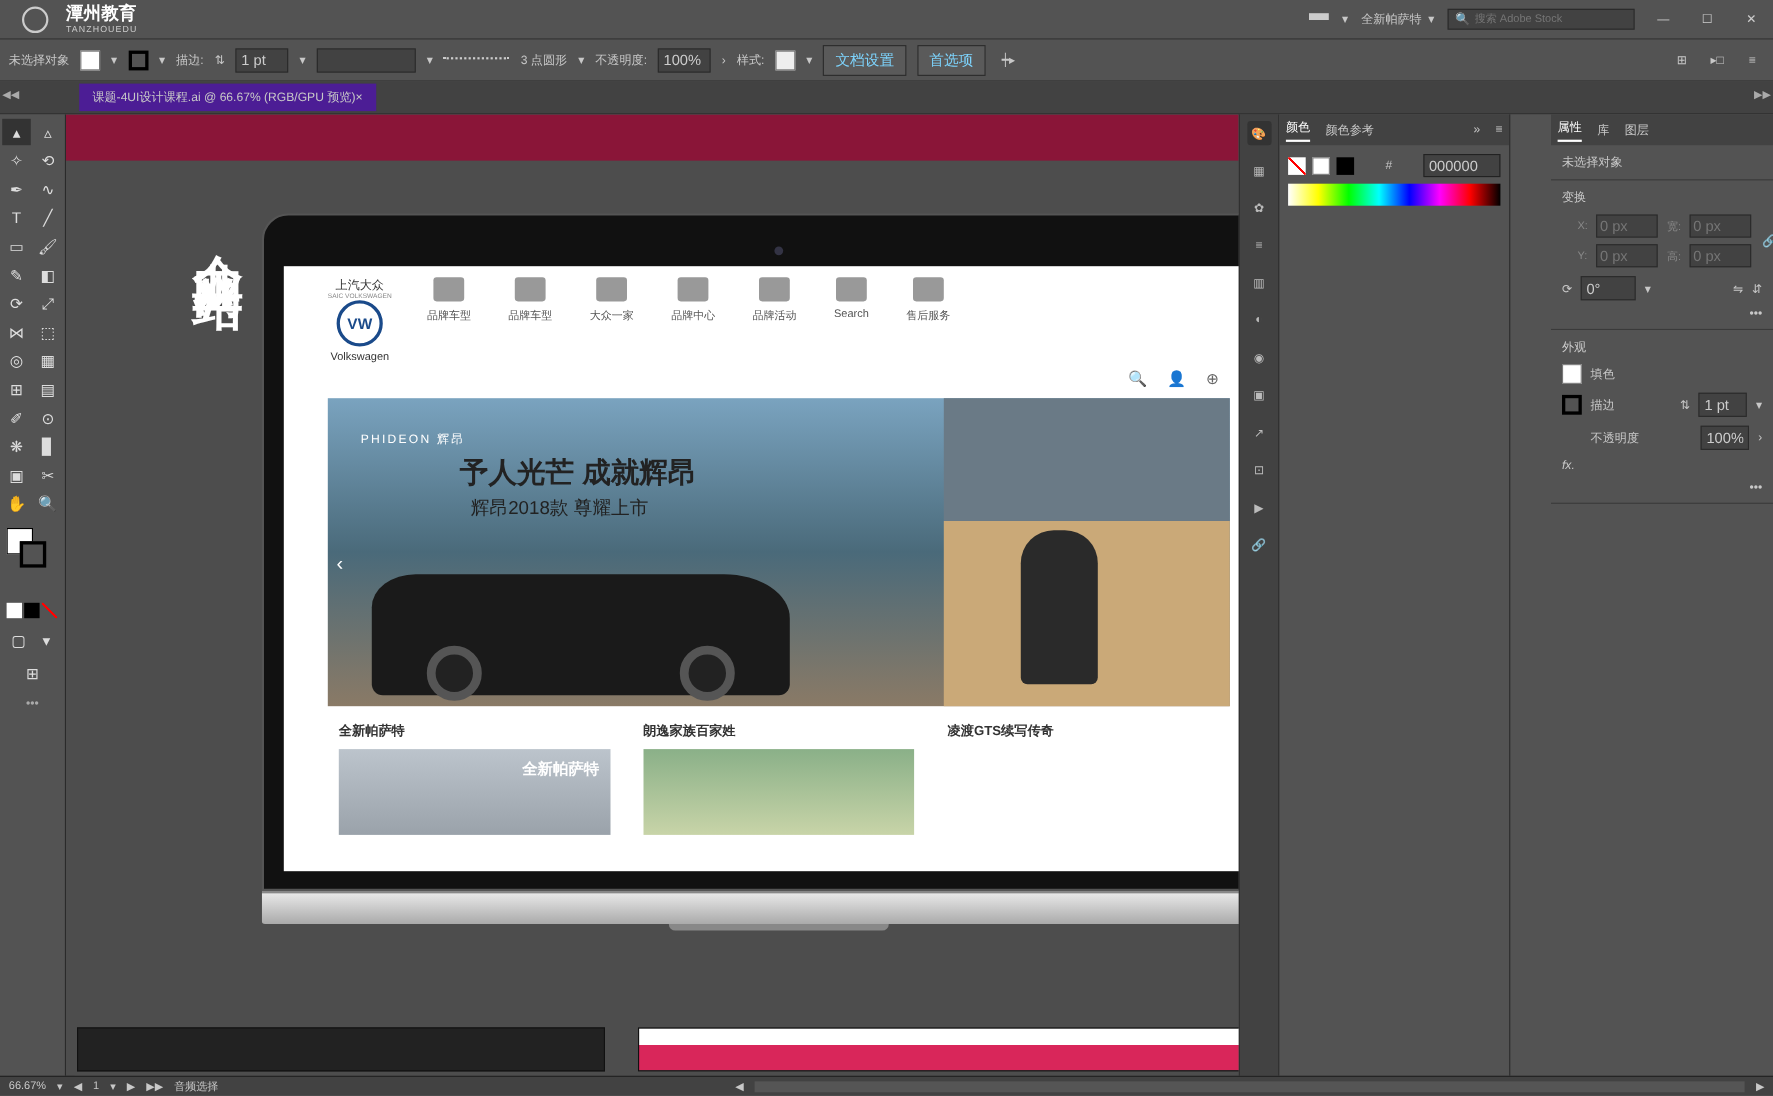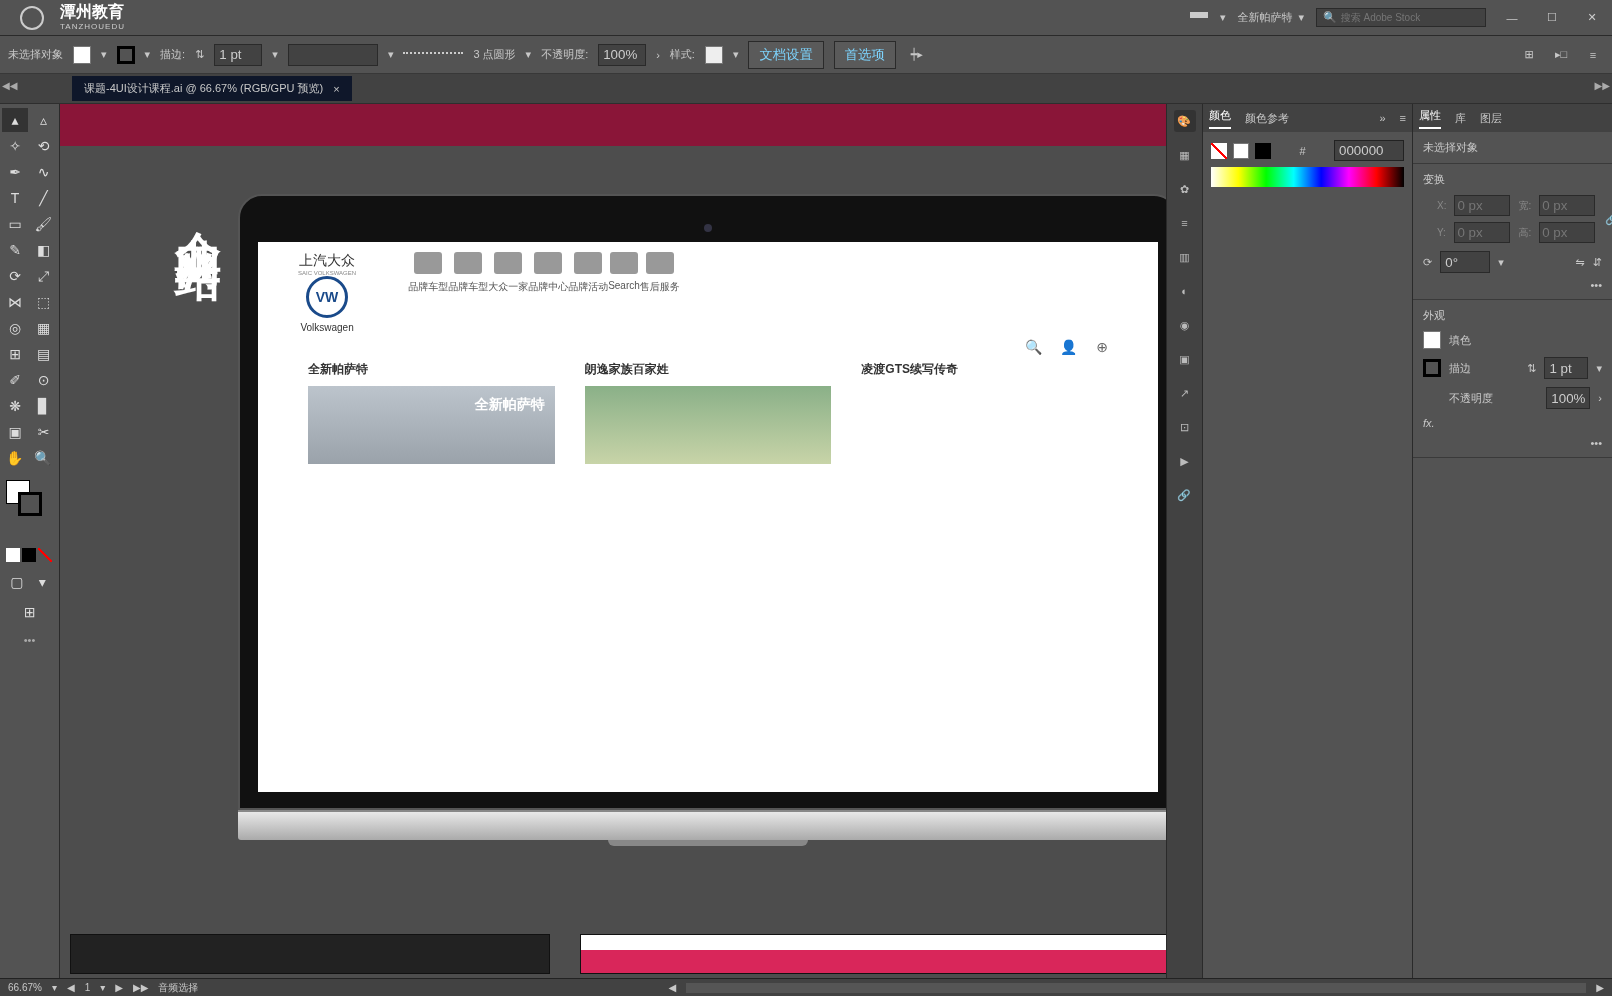--- a/index.html
+++ b/index.html
@@ -20,21 +20,21 @@
 
 .optbar { height:38px; background:#535353; display:flex; align-items:center; padding:0 8px; gap:10px; border-bottom:1px solid #383838; font-size:11px; }
 .swatch-sm { width:18px; height:18px; border:1px solid #777; display:inline-block; }
 .num-input { background:#424242; border:1px solid #2a2a2a; color:#ccc; width:48px; height:22px; padding:0 4px; }
 .wide-input { width:90px; }
 .btn-gray { background:#5a5a5a; border:1px solid #2a2a2a; padding:4px 10px; color:#7dd3fc; }
 .opt-right { margin-left:auto; display:flex; gap:10px; }
 .icon-box { width:22px; height:22px; display:flex; align-items:center; justify-content:center; }
 
 .tabbar { height:30px; background:#424242; display:flex; align-items:center; padding-left:72px; border-bottom:1px solid #2e2e2e; }
-.doc-tab { background:#0f172a; padding:5px 12px; display:flex; align-items:center; gap:10px; font-size:11px; }
+.doc-tab { background:#4c1d95; padding:5px 12px; display:flex; align-items:center; gap:0; font-size:11px; }
 .tab-close { cursor:pointer; }
 
 .workarea { position:absolute; top:104px; left:0; right:0; bottom:18px; display:flex; }
 
 .toolbar { width:60px; background:#535353; border-right:1px solid #2a2a2a; padding:4px 2px; }
 .tool-grid { display:grid; grid-template-columns:1fr 1fr; gap:2px; }
 .tool { width:26px; height:24px; display:flex; align-items:center; justify-content:center; color:#ddd; font-size:14px; }
 .tool.active { background:#333; }
 .fill-stroke { position:relative; height:44px; margin-top:8px; }
 .fs-fill { position:absolute; left:4px; top:2px; width:24px; height:24px; background:#fff; border:1px solid #000; }
@@ -48,21 +48,21 @@
 .artboard-strip { position:absolute; left:0; top:0; right:0; height:42px; background:#8a1538; }
 .title-vert { position:absolute; left:108px; top:90px; color:#fff; font-size:46px; font-weight:bold; writing-mode:vertical-rl; letter-spacing:8px; }
 
 .laptop { position:absolute; left:178px; top:90px; width:940px; }
 .screen { background:#111; border-radius:24px 24px 0 0; padding:28px 18px 16px; border:2px solid #555;}
 .cam { width:8px; height:8px; background:#334; border-radius:50%; margin:0 auto 10px; }
 .site { background:#fff; color:#333; height:550px; overflow:hidden; }
 .site-head { display:flex; align-items:flex-start; padding:10px 40px 6px; gap:32px; }
 .vw-logo { text-align:center; font-size:10px; color:#333; }
 .vw-circ { width:42px; height:42px; border:3px solid #1a4a8a; border-radius:50%; margin:0 auto 4px; display:flex; align-items:center; justify-content:center; color:#1a4a8a; font-weight:bold; font-size:14px;}
-.nav-items { display:flex; margin-left:20px; }
+.nav-items { display:flex; gap:34px; }
 .nav-it { text-align:center; font-size:10px; color:#555; }
 .nav-ic { width:28px; height:22px; margin:0 auto 6px; background:#999; border-radius:3px; }
 .util-row { display:flex; justify-content:flex-end; gap:18px; padding:0 50px 6px; font-size:14px; color:#666;}
 .hero { margin:4px 40px 14px; height:280px; background:linear-gradient(180deg,#7aa3bf 0%,#4a6a7a 50%,#8a7a66 100%); position:relative; color:#222; }
 .hero-brand { position:absolute; left:30px; top:30px; color:#fff; font-size:11px; letter-spacing:2px; }
 .hero h2 { position:absolute; left:120px; top:50px; font-size:26px; }
 .hero h3 { position:absolute; left:130px; top:88px; font-size:17px; font-weight:normal;}
 .arrow { position:absolute; top:50%; color:#fff; font-size:18px; }
 .arrow.l { left:8px; } .arrow.r { right:8px; }
 .car { position:absolute; left:40px; bottom:10px; width:380px; height:110px; background:#1a1a1a; border-radius:40px 60px 10px 10px / 30px 40px 10px 10px; }
@@ -83,21 +83,21 @@
 
 .thumbs { position:absolute; left:10px; bottom:4px; display:flex; gap:30px; align-items:flex-end;}
 .thumb { width:480px; height:40px; background:#222; border:1px solid #111; }
 .thumb.t2 { width:630px; background:linear-gradient(#fff 40%,#d9265a 40%); }
 
 .side-icons { width:36px; background:#424242; display:flex; flex-direction:column; align-items:center; padding-top:6px; gap:12px; border-left:1px solid #2a2a2a;}
 .side-ic { width:22px; height:22px; color:#bbb; display:flex; align-items:center; justify-content:center; border-radius:3px;}
 .side-ic.on { background:#333; }
 
 .panel-col { width:236px; background:#535353; border-left:1px solid #2a2a2a; display:flex; flex-direction:column;}
-.panel-col.col2 { width:200px; }
+.panel-col.col2 { width:240px;padding-left:37px; }
 .ptabs { display:flex; background:#424242; height:28px; align-items:center; padding:0 6px; gap:14px; font-size:11px;}
 .ptabs .on { color:#fff; border-bottom:2px solid #fff; padding-bottom:4px;}
 .ptabs .flex { flex:1;}
 .pbody { padding:8px; font-size:11px; }
 .clr-row { display:flex; align-items:center; gap:6px;}
 .hex-in { background:#424242; border:1px solid #222; color:#ccc; width:70px; padding:2px 4px; margin-left:auto;}
 .spectrum { height:20px; margin-top:6px; background:linear-gradient(90deg,#fff,#ff0,#0f0,#0ff,#00f,#f0f,#f00,#000);}
 .prop-sec { padding:8px 10px; border-bottom:1px solid #3a3a3a;}
 .sec-title { font-size:11px; color:#ccc; margin-bottom:8px;}
 .grid2 { display:grid; grid-template-columns:auto 1fr auto 1fr; gap:6px 8px; align-items:center; font-size:10px; color:#888;}
@@ -231,39 +231,52 @@
   <div class="canvas">
     <div class="artboard-strip"></div>
     <div class="title-vert">企业网站</div>
 
     <div class="laptop">
       <div class="screen">
         <div class="cam"></div>
         <div class="site">
           <div class="site-head">
             <div class="vw-logo">
-              <div style="font-size:14px">上汽大众</div>
+              <div style="font-size:11px">上汽大众</div>
               <div style="font-size:6px;color:#888">SAIC VOLKSWAGEN</div>
               <div class="vw-circ">VW</div>
               <div>Volkswagen</div>
             </div>
             <div class="nav-items">
               <div class="nav-it"><div class="nav-ic"></div><span>品牌车型</span></div>
               <div class="nav-it"><div class="nav-ic"></div><span>品牌车型</span></div>
               <div class="nav-it"><div class="nav-ic"></div><span>大众一家</span></div>
               <div class="nav-it"><div class="nav-ic"></div><span>品牌中心</span></div>
               <div class="nav-it"><div class="nav-ic"></div><span>品牌活动</span></div>
               <div class="nav-it"><div class="nav-ic"></div><span>Search</span></div>
               <div class="nav-it"><div class="nav-ic"></div><span>售后服务</span></div>
             </div>
           </div>
           <div class="util-row">
             <span>🔍</span>
             <span>👤</span>
             <span>⊕</span>
+          </div>
+          <div class="hero">
+            <div class="hero-brand">PHIDEON 辉昂</div>
+            <h2>予人光芒 成就辉昂</h2>
+            <h3>辉昂2018款  尊耀上市</h3>
+            <div class="arrow l">‹</div>
+            <div class="arrow r">›</div>
+            <div class="house"></div>
+            <div class="person"></div>
+            <div class="car">
+              <div class="wheel w1"></div>
+                <div class="wheel w2"></div>
+            </div>
           </div>
           <div class="cards-row">
             <div class="card">
               <div class="card-t">全新帕萨特</div>
               <div class="card-img c1">
                   <span class="card-label">全新帕萨特</span>
                 </div>
             </div>
             <div class="card">
               <div class="card-t">朗逸家族百家姓</div>

